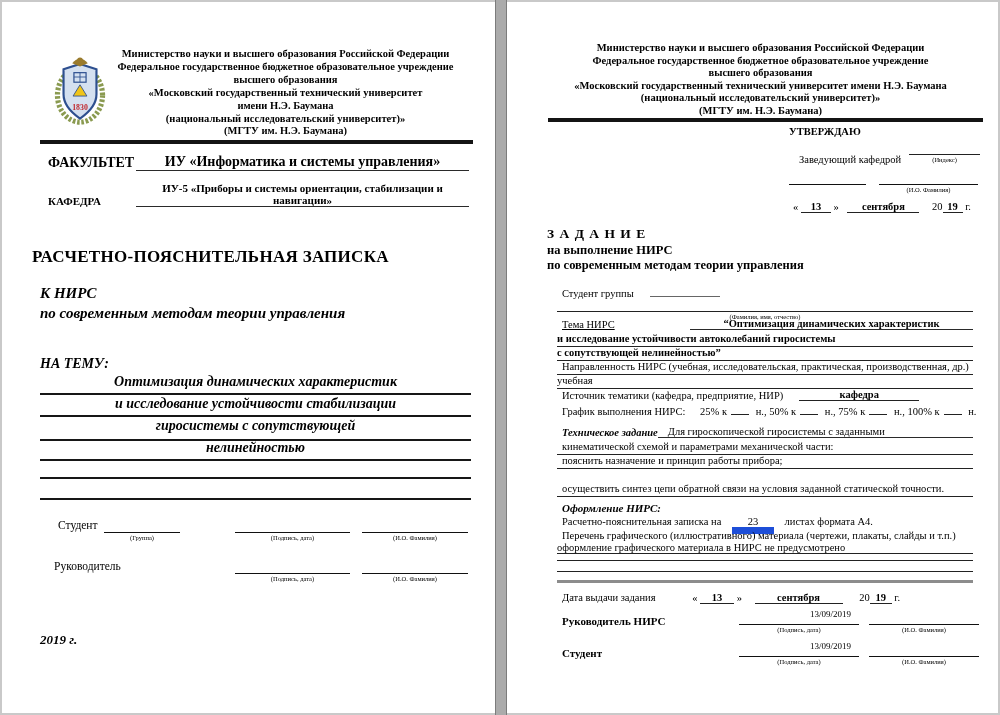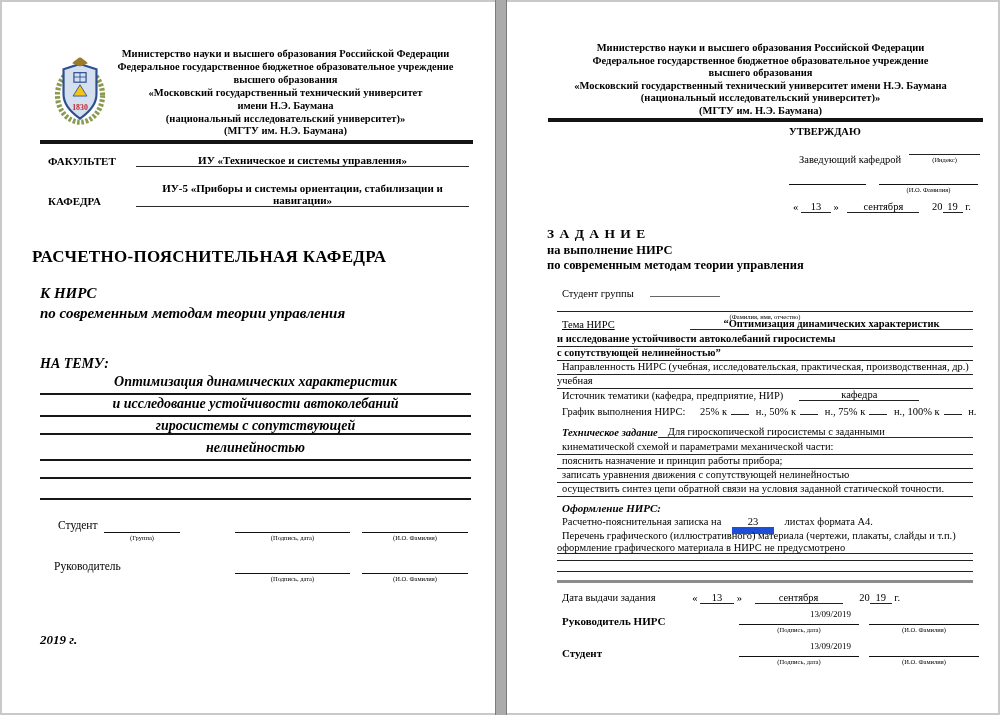--- a/index.html
+++ b/index.html
@@ -26,21 +26,21 @@
   .fillval{flex:1;text-align:center;border-bottom:1px solid #2a2a2a;}
   .tline{border-bottom:2px solid #171717;font-weight:bold;font-style:italic;font-size:14px;text-align:center;}
   .eline{border-bottom:2px solid #171717;}
   .cap{font-size:6.5px;text-align:center;line-height:1.5;white-space:nowrap;}
   .sig{position:absolute;}
   .sig-top{height:15px;border-bottom:1.4px solid #111;font-size:9px;text-align:right;padding-right:8px;}
   .sig-top.thin{border-bottom-width:1px;}
   .r-row{position:absolute;left:50px;right:25px;font-size:10.5px;box-sizing:border-box;}
   .ul14{height:14px;border-bottom:1.4px solid #222;}
   .blank{display:inline-block;width:18px;border-bottom:1px solid #222;margin:0 4px;vertical-align:baseline;}
-  .dul{display:inline-block;text-align:center;border-bottom:1px solid #222;}
+  .dul{display:inline-block;text-align:center;border-bottom:1px solid #222;font-weight:bold;}
   .num-ul{display:inline-block;min-width:42px;text-align:center;border-bottom:7px solid #1d4ed8;}
 </style>
 </head>
 <body>
 
 <div class="canvas">
 
   <div class="page page-left">
 
     <div class="abs" style="left:52px;top:52px;width:52px;height:72px;">
@@ -62,37 +62,37 @@
       <div>Федеральное государственное бюджетное образовательное учреждение</div>
       <div>высшего образования</div>
       <div>«Московский государственный технический университет</div>
       <div>имени Н.Э. Баумана</div>
       <div>(национальный исследовательский университет)»</div>
       <div>(МГТУ им. Н.Э. Баумана)</div>
     </div>
 
     <div class="abs rule-thick" style="top:138px;left:38px;right:22px;"></div>
 
-    <div class="abs row" style="top:152px;left:46px;right:26px;font-size:11px;">
+    <div class="abs row" style="top:152px;left:46px;right:26px;font-size:14px;">
       <span class="lbl b" style="width:88px;">ФАКУЛЬТЕТ</span>
-      <span class="fillval b">ИУ «Техническое и системы управления»</span>
+      <span class="fillval b">ИУ «Информатика и системы управления»</span>
     </div>
     <div class="abs row" style="top:180px;left:46px;right:26px;font-size:11px;">
       <span class="lbl b" style="width:88px;">КАФЕДРА</span>
       <span class="fillval b">ИУ-5 «Приборы и системы ориентации, стабилизации и навигации»</span>
     </div>
 
-    <div class="abs ctr b" style="top:245px;left:30px;right:18px;font-size:17px;letter-spacing:0.3px;">РАСЧЕТНО-ПОЯСНИТЕЛЬНАЯ КАФЕДРА</div>
+    <div class="abs ctr b" style="top:245px;left:30px;right:18px;font-size:17px;letter-spacing:0.3px;">РАСЧЕТНО-ПОЯСНИТЕЛЬНАЯ ЗАПИСКА</div>
     <div class="abs ctr b i" style="top:283px;left:38px;right:24px;font-size:15px;">К НИРС</div>
     <div class="abs ctr b i" style="top:303px;left:38px;right:24px;font-size:15px;">по современным методам теории управления</div>
 
     <div class="abs ctr b i" style="top:354px;left:38px;right:24px;font-size:14px;">НА ТЕМУ:</div>
     <div class="abs tline" style="top:372px;left:38px;right:24px;height:21px;">Оптимизация динамических характеристик</div>
-    <div class="abs tline" style="top:394px;left:38px;right:24px;height:21px;">и исследование устойчивости автоколебаний</div>
-    <div class="abs tline" style="top:416px;left:38px;right:24px;height:17px;">гиросистемы с сопутствующей</div>
+    <div class="abs tline" style="top:394px;left:38px;right:24px;height:21px;">и исследование устойчивости стабилизации</div>
+    <div class="abs tline" style="top:416px;left:38px;right:24px;height:23px;">гиросистемы с сопутствующей</div>
     <div class="abs tline" style="top:438px;left:38px;right:24px;height:21px;">нелинейностью</div>
     <div class="abs eline" style="top:459px;left:38px;right:24px;height:18px;"></div>
     <div class="abs eline" style="top:480px;left:38px;right:24px;height:18px;"></div>
 
     <div class="abs" style="top:515px;left:38px;right:24px;height:42px;font-size:11.5px;">
       <span class="abs" style="left:18px;top:2px;">Студент</span>
       <div class="sig" style="left:64px;top:0;width:76px;">
         <div class="sig-top thin"></div>
         <div class="cap">(Группа)</div>
       </div>
@@ -200,21 +200,20 @@
       <span>н., 100% к</span><span class="blank"></span>
       <span>н.</span>
     </div>
 
     <div class="r-row row" style="top:424px;">
       <span class="lbl b i" style="margin-left:5px;">Техническое задание</span>
       <span class="fillval" style="text-align:left;padding-left:10px;border-bottom-width:1.4px;">Для гироскопической гиросистемы с  заданными</span>
     </div>
     <div class="r-row ul14" style="top:453px;padding-left:5px;">пояснить назначение и принцип работы прибора;</div>
     <div class="r-row ul14" style="top:439px;padding-left:5px;">кинематической схемой и параметрами механической части:</div>
-    <div class="r-row ul14" style="top:467px;padding-left:5px;">записать уравнения движения с сопутствующей нелинейностью</div>
     <div class="r-row ul14" style="top:481px;padding-left:5px;">осуществить синтез цепи обратной связи на условия заданной статической точности.</div>
 
     <div class="r-row b i" style="top:500px;padding-left:5px;font-size:11px;">Оформление НИРС:</div>
     <div class="r-row" style="top:514px;padding-left:5px;white-space:nowrap;">
       <span>Расчетно-пояснительная записка на</span>
       <span class="num-ul" style="margin:0 8px;">23</span>
       <span>листах формата А4.</span>
     </div>
     <div class="r-row" style="top:528px;padding-left:5px;">Перечень графического (иллюстративного) материала (чертежи, плакаты, слайды и т.п.)</div>
     <div class="r-row ctr" style="top:536px;height:16px;border-bottom:1.4px solid #222;padding-top:5px;font-size:10.5px;line-height:10px;">оформление графического материала в НИРС не предусмотрено</div>

